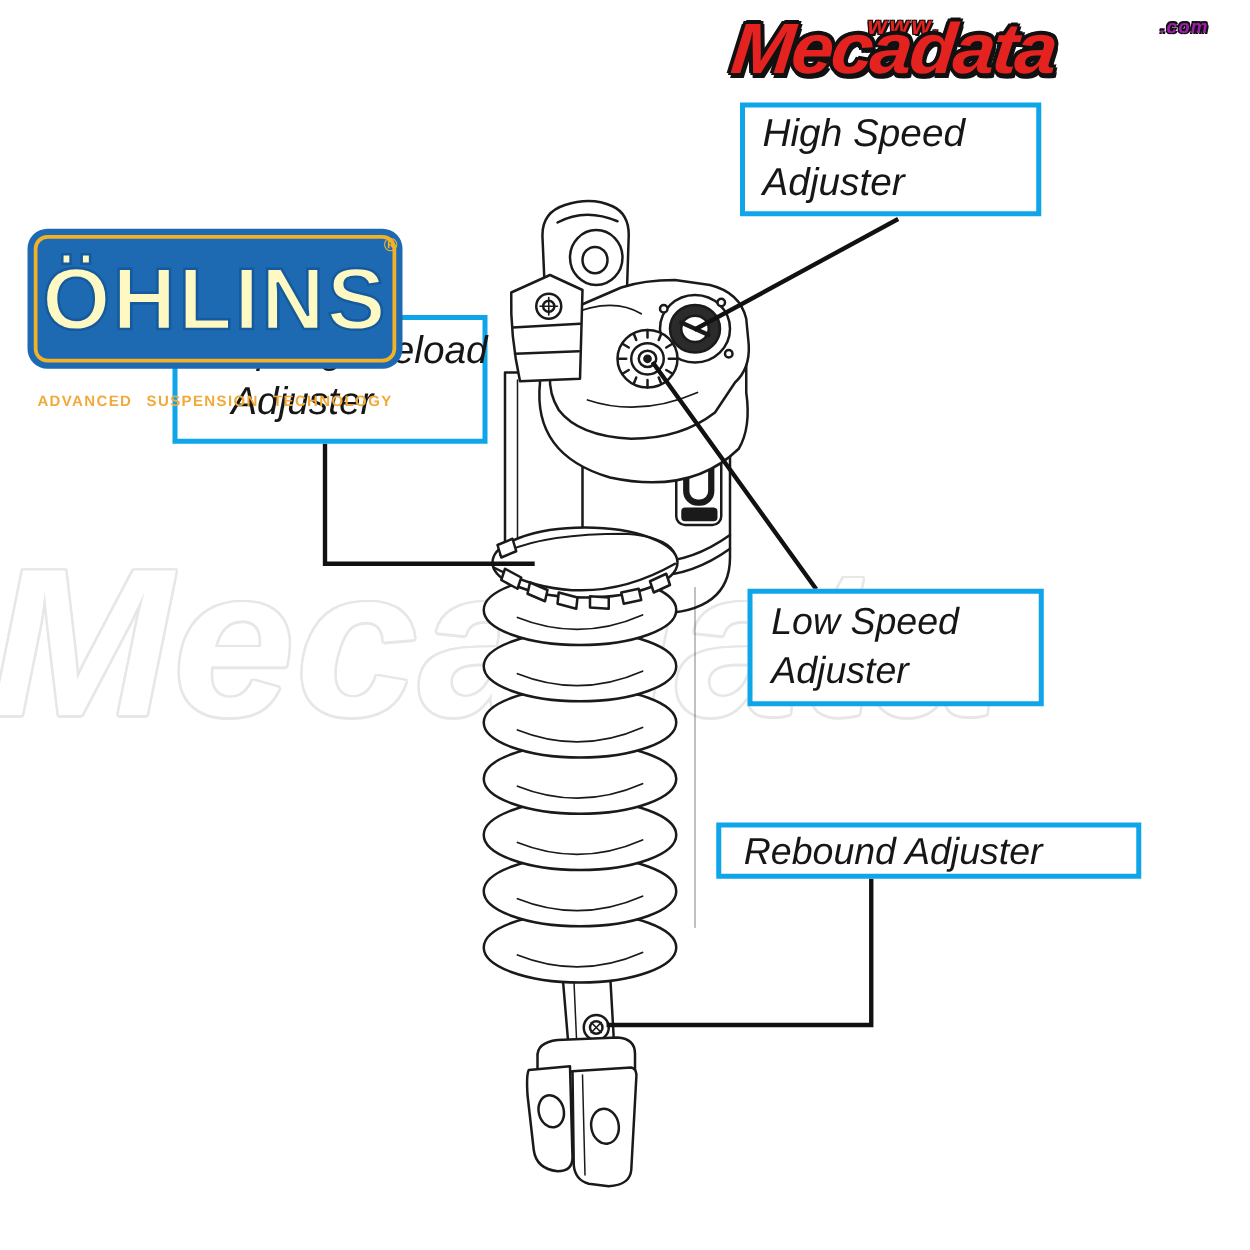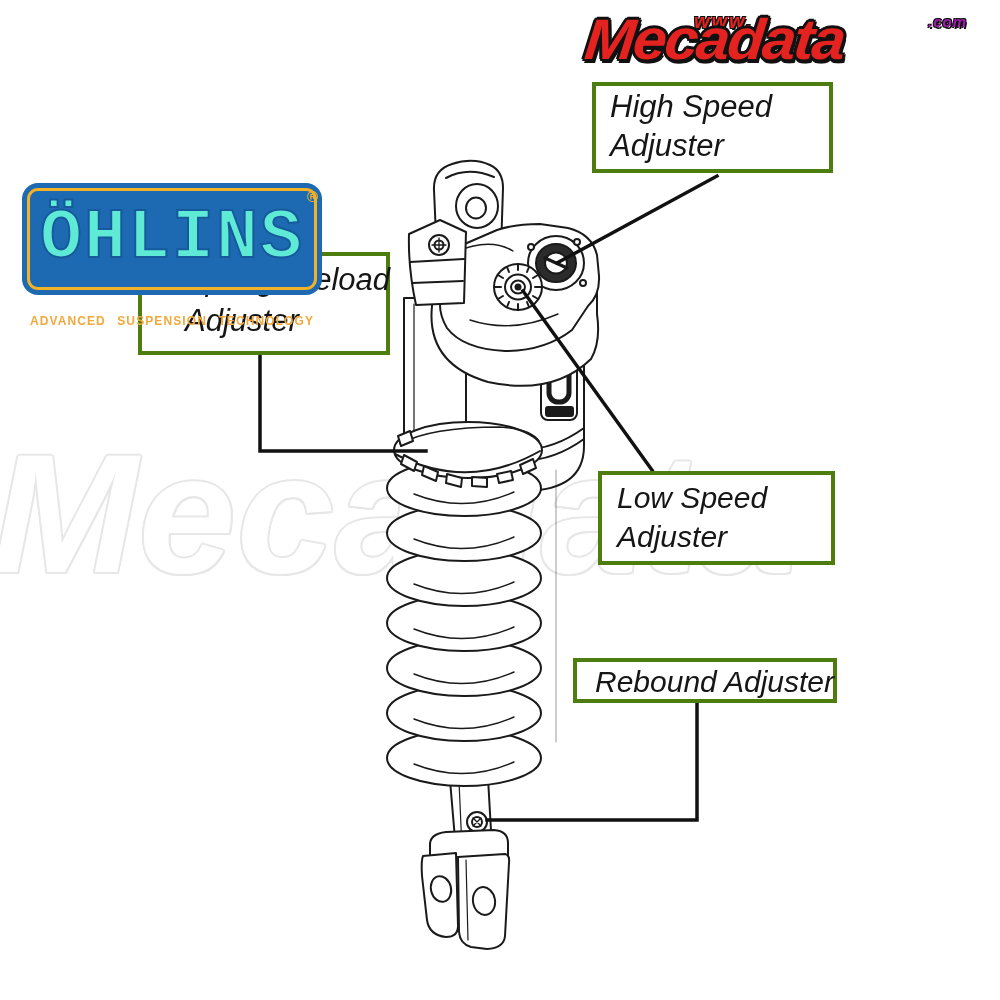--- a/index.html
+++ b/index.html
@@ -10,40 +10,40 @@
   .watermark{position:absolute;left:-8px;top:418px;z-index:10;white-space:nowrap;
     font-family:"Liberation Sans",sans-serif;font-style:italic;font-weight:bold;
     font-size:168px;letter-spacing:1px;color:#ffffff;transform:scaleX(1.04);transform-origin:left center;
     text-shadow:2px 0 0 #e7e7e7,-2px 0 0 #e7e7e7,0 2px 0 #e7e7e7,0 -2px 0 #e7e7e7,
                 1.5px 1.5px 0 #e7e7e7,-1.5px -1.5px 0 #e7e7e7,1.5px -1.5px 0 #e7e7e7,-1.5px 1.5px 0 #e7e7e7;}
 
   
   #drawing{position:absolute;left:0;top:0;z-index:20;}
 
   
-  .callout{position:absolute;z-index:30;background:#ffffff;border:4px solid #4d7c0f;
+  .callout{position:absolute;z-index:30;background:#ffffff;border:4px solid #0ea5e9;
            color:#161616;font-style:italic;box-sizing:border-box;}
   .callout .ln{position:absolute;white-space:nowrap;}
   #box-high-speed{left:592px;top:82px;width:241px;height:91px;font-size:31px;}
   #box-high-speed .l1{left:14px;top:3px;} #box-high-speed .l2{left:14px;top:42px;}
   #box-preload{left:138px;top:252px;width:252px;height:103px;font-size:31px;}
   #box-preload .l1{left:43px;top:6px;} #box-preload .l2{left:43px;top:47px;}
   #box-low-speed{left:598px;top:471px;width:237px;height:94px;font-size:30px;}
   #box-low-speed .l1{left:15px;top:6px;} #box-low-speed .l2{left:15px;top:45px;}
-  #box-rebound{left:573px;top:658px;width:264px;height:45px;font-size:30px;}
+  #box-rebound{left:573px;top:658px;width:340px;height:45px;font-size:30px;}
   #box-rebound .l1{left:18px;top:3px;}
 
   
   #ohlins{position:absolute;left:22px;top:183px;width:302px;z-index:40;}
   #ohlins .panel{position:relative;width:300px;height:112px;background:#1e6ab2;border-radius:16px;}
   #ohlins .keyline{position:absolute;left:5px;top:5px;right:5px;bottom:5px;
                    border:3px solid #f3b127;border-radius:11px;}
   #ohlins .wordmark{position:absolute;left:0;top:8px;width:100%;text-align:center;
-      font-weight:bold;font-size:70px;letter-spacing:2px;color:#5eead4;
-      -webkit-text-stroke:2px #155a9c;line-height:96px;font-family:Liberation Mono, monospace;}
+      font-weight:bold;font-size:70px;letter-spacing:2px;color:#fef9c3;
+      -webkit-text-stroke:2px #155a9c;line-height:96px;}
   #ohlins .reg{position:absolute;right:4px;top:5px;color:#f3b127;font-size:15px;font-weight:bold;
       -webkit-text-stroke:0;}
   #ohlins .tagline{margin-top:19px;width:300px;text-align:center;font-weight:bold;font-size:12px;
       letter-spacing:1.1px;word-spacing:7px;color:#f2a93b;white-space:nowrap;}
 
   
   #mecadata{position:absolute;left:582px;top:4px;width:415px;height:62px;z-index:40;}
   #mecadata .word{position:absolute;left:0px;top:2px;font-size:57px;font-weight:bold;font-style:italic;
       letter-spacing:-2px;color:#e42320;white-space:nowrap;transform:skewX(-6deg) scaleX(1.06);transform-origin:left bottom;
       text-shadow:3px 4px 0 #111,-2px -2px 0 #111,2px -2px 0 #111,-2px 2px 0 #111,

